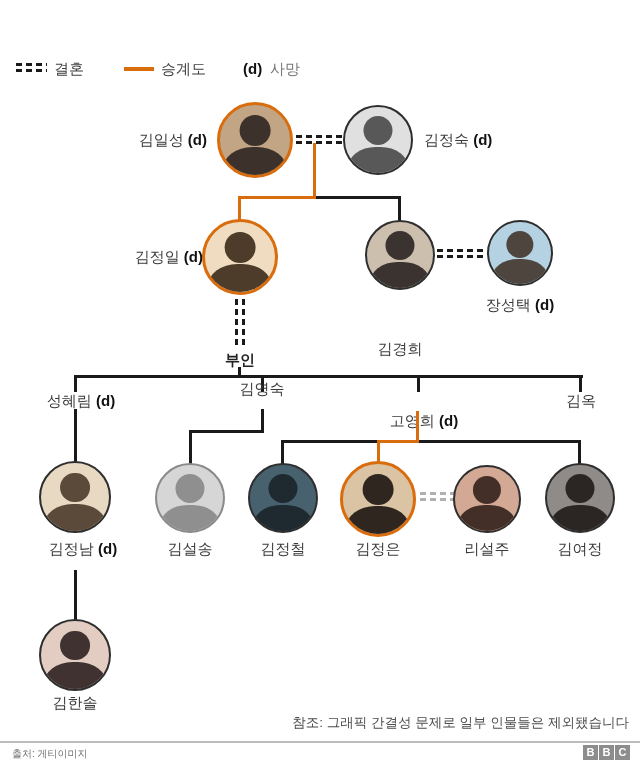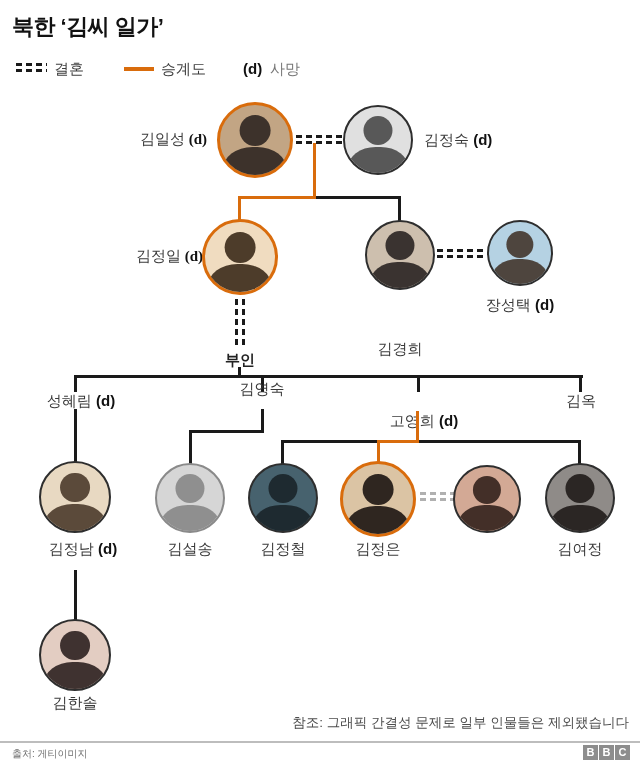--- a/index.html
+++ b/index.html
@@ -7,21 +7,21 @@
          font-family:"Liberation Sans",sans-serif;overflow:hidden;}
 
   
   .title{position:absolute;left:12px;top:12px;font-size:22px;font-weight:bold;
          color:#111;letter-spacing:-0.5px;}
   .lg-label{position:absolute;top:60px;font-size:15px;color:#3c3c3c;white-space:nowrap;}
   .name{position:absolute;font-size:15px;color:#3a3a3a;white-space:nowrap;line-height:17px;}
   .name b{color:#111;font-weight:bold;}
   .name b:empty{display:none;}
   .center{text-align:center;}
-  .right{text-align:left;font-family:Liberation Serif, serif;}
+  .right{text-align:left;}
   .group-label{position:absolute;font-size:15px;font-weight:bold;color:#222;text-align:center;}
 
   
   .line{position:absolute;background:#1a1a1a;}
   .orange{background:var(--accent);}
 
   
   .dashx{position:absolute;height:9px;
     background-image:repeating-linear-gradient(90deg,var(--dc,#1a1a1a) 0 6px,transparent 6px 10px),
                      repeating-linear-gradient(90deg,var(--dc,#1a1a1a) 0 6px,transparent 6px 10px);
@@ -47,21 +47,20 @@
   .divider{position:absolute;left:0;top:741px;width:640px;height:2px;background:#bdbdbd;}
   .source{position:absolute;left:12px;top:747px;font-size:10px;color:#6f6f6f;}
   .bbc{position:absolute;top:745px;width:15px;height:15px;background:#8d8d8d;color:#fff;
        font-size:11px;font-weight:bold;text-align:center;line-height:15px;}
 </style>
 </head>
 <body>
 
 <div class="stage" style="--accent:#d96c0c;">
 
-  <div class="title">북한 ‘김씨 일가’</div>
 
   <div class="dashx" style="left:16px;top:63px;width:31px;"></div>
   <div class="lg-label" style="left:54px;">결혼</div>
   <div class="line orange" style="left:124px;top:67px;width:30px;height:4px;"></div>
   <div class="lg-label" style="left:161px;">승계도</div>
   <div class="lg-label" style="left:243px;font-weight:bold;color:#111;">(d)</div>
   <div class="lg-label" style="left:270px;color:#777;">사망</div>
 
   <div class="dashx" style="left:296px;top:135px;width:46px;"></div>
   <div class="line orange" style="left:313px;top:143px;width:3px;height:55px;"></div>
@@ -113,20 +112,21 @@
   <div class="avatar thin" style="left: 248px; top: 463px; width: 70px; height: 70px; --bg: #47626e; --fg: #1e2a30; --ring: #2e2e2e;"></div>
   <div class="avatar" style="left: 340px; top: 461px; width: 76px; height: 76px; --bg: #dbc4a4; --fg: #2f2620; --ring: #d96c0c;"></div>
   <div class="dashx gray" style="left:420px;top:492px;width:34px;"></div>
   <div class="avatar thin" style="left: 453px; top: 465px; width: 68px; height: 68px; --bg: #d3a995; --fg: #432f28; --ring: #2e2e2e;"></div>
   <div class="avatar thin" style="left: 545px; top: 463px; width: 70px; height: 70px; --bg: #8f8b88; --fg: #2b2624; --ring: #2e2e2e;"></div>
 
   <div class="name center" style="left:13px;top:540px;width:140px;"><span>김정남</span> <b>(d)</b></div>
   <div class="name center" style="left:120px;top:540px;width:140px;"><span>김설송</span> </div>
   <div class="name center" style="left:213px;top:540px;width:140px;"><span>김정철</span> </div>
   <div class="name center" style="left:308px;top:540px;width:140px;"><span>김정은</span> </div>
+  <div class="name center" style="left:417px;top:540px;width:140px;"><span>리설주</span> </div>
   <div class="name center" style="left:510px;top:540px;width:140px;"><span>김여정</span> </div>
 
   <div class="line" style="left:74px;top:570px;width:3px;height:50px;"></div>
   <div class="avatar thin" style="left: 39px; top: 619px; width: 72px; height: 72px; --bg: #e3cdc2; --fg: #3f3230; --ring: #2e2e2e;"></div>
   <div class="name center" style="left:5px;top:694px;width:140px;"><span>김한솔</span> </div>
 
   <div class="note">참조: 그래픽 간결성 문제로 일부 인물들은 제외됐습니다</div>
   <div class="divider"></div>
   <div class="source">출처: 게티이미지</div>
   <div class="bbc" style="left:583px;">B</div>

